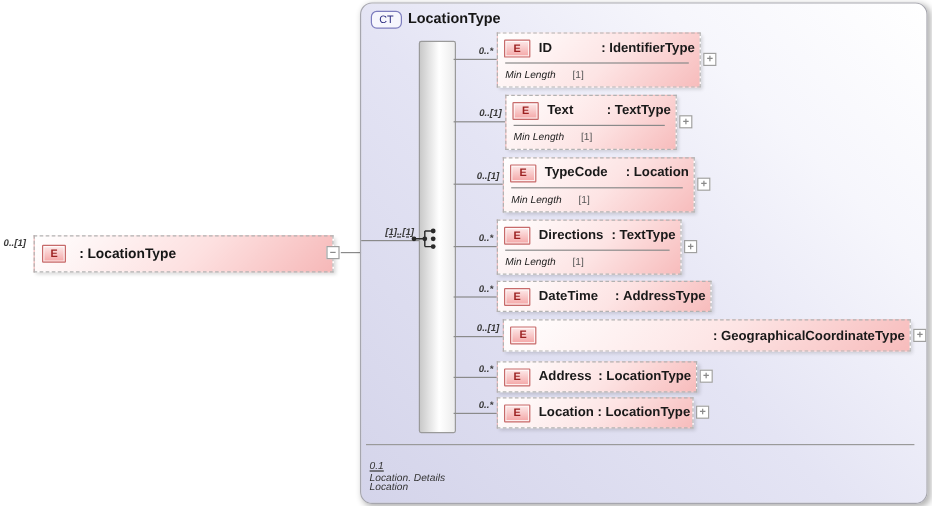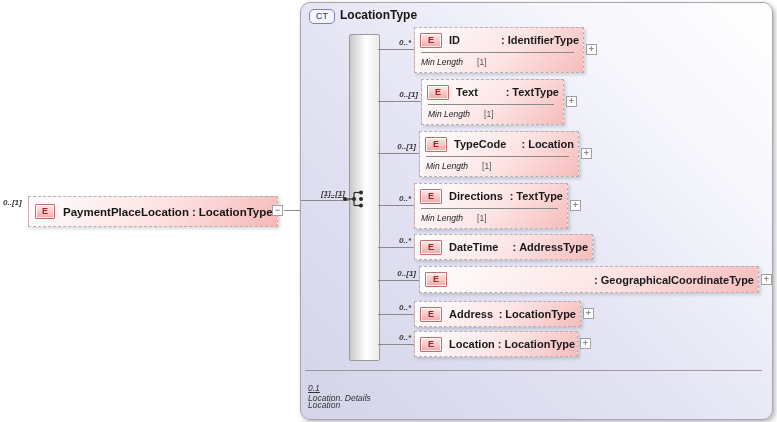--- a/index.html
+++ b/index.html
@@ -62,21 +62,20 @@
   .child-row{position:absolute;left:0;top:0;width:0;height:0;overflow:visible;}
 </style>
 </head>
 <body>
 
 <div class="stage">
 
   <div class="src-card">0..[1]</div>
   <div class="src-box">
     <span class="e-icon">E</span>
-    <span class="ename">PaymentPlaceLocation</span>
     <span class="sep">:</span>
     <span class="etype">LocationType</span>
   </div>
   <div class="toggle" style="left:272px;top:205px;">−</div>
   <div class="hline" style="left:284px;top:210px;width:17px;"></div>
 
   <div class="panel">
     <div class="ct-badge">CT</div>
     <div class="panel-title">LocationType</div>
 

